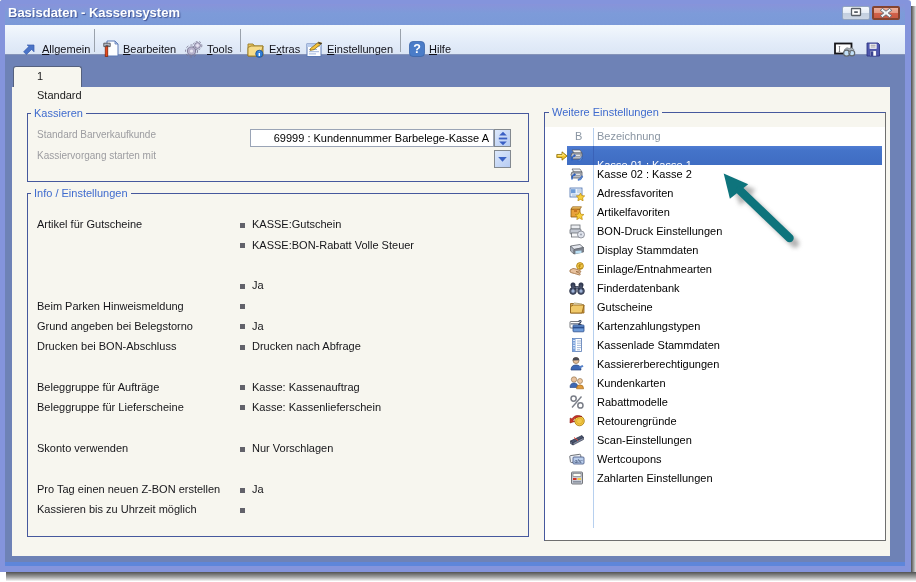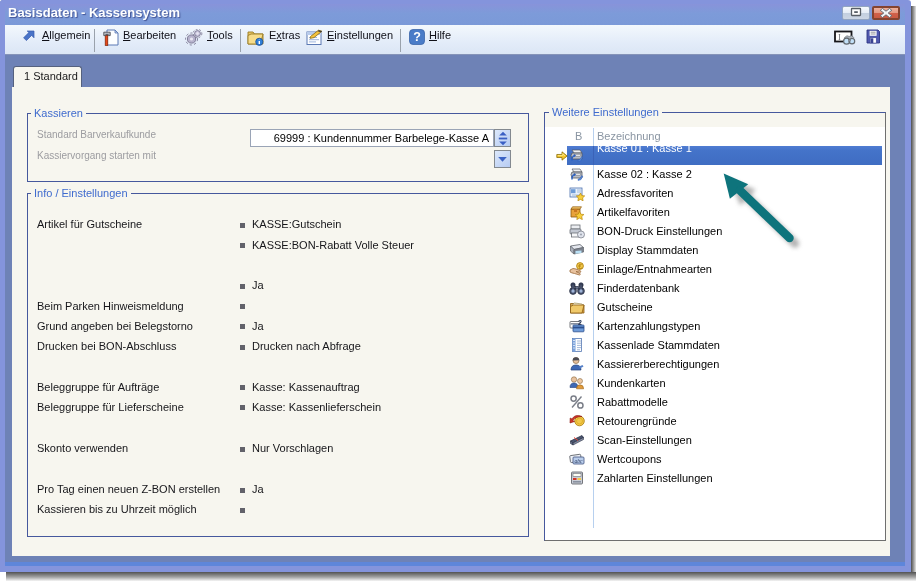--- a/index.html
+++ b/index.html
@@ -1,28 +1,28 @@
 <!DOCTYPE html>
 <html><head><meta charset="utf-8"><style>
 html,body{margin:0;padding:0;width:916px;height:582px;background:#fff;overflow:hidden}
 *{box-sizing:border-box}
 body{font-family:"Liberation Sans",sans-serif}
 .ab{position:absolute}
 #win{position:absolute;left:0;top:0;width:842px;height:572px;background:#6e82b6;border-radius:3px 3px 0 0}
 #frame{position:absolute;left:0;top:0;width:911px;height:572px;border:4px solid #8494dc;border-left-width:5px;border-right-width:6px;border-bottom-width:6px;border-radius:3px 3px 0 0;z-index:30;pointer-events:none}
 #tbar{position:absolute;left:4px;top:4px;width:901px;height:21px;background:linear-gradient(180deg,#8893da,#7d9bd9 45%,#7b99d8);color:#fff;font-size:13px;font-weight:bold;line-height:18px;padding-left:4px;text-shadow:1px 1px 1px rgba(60,75,140,.9)}
 #toolbar{position:absolute;left:5px;top:25px;width:900px;height:30px;background:linear-gradient(180deg,#f3f8fd,#e3ecf9 60%,#dbe6f5);border-bottom:1px solid #8593b8}
-.mi{position:absolute;top:29px;height:22px;display:flex;align-items:flex-start;font-size:11px;color:#101018;white-space:nowrap}
+.mi{position:absolute;top:38px;height:22px;display:flex;align-items:center;font-size:11px;color:#101018;white-space:nowrap}
 .mi svg{margin-right:4px}
 .msep{position:absolute;top:29px;width:1px;height:23px;background:#9aa2ac}
 .u{text-decoration:underline}
 #tabstrip{position:absolute;left:5px;top:55px;width:900px;height:511px;background:#6e82b6}
 #blueline{position:absolute;left:5px;top:562px;width:900px;height:4px;background:#5e86da}
 #content{position:absolute;left:12px;top:87px;width:878px;height:469px;background:#f7f6ef}
-#tab{position:absolute;left:13px;top:66px;width:69px;height:21px;background:#f7f6ef;border:1px solid #55617e;border-bottom:none;border-radius:3px 3px 0 0;font-size:11px;line-height:19px;padding-left:10px;color:#1a1a1a;z-index:5}
+#tab{position:absolute;left:13px;top:66px;width:69px;height:21px;background:#f7f6ef;border:1px solid #55617e;border-bottom:none;border-radius:3px 3px 0 0;font-size:11px;line-height:19px;padding-left:23px;color:#1a1a1a;z-index:5}
 .grp{position:absolute;border:1px solid #46589d}
 .glabel{position:absolute;font-size:11px;line-height:11px;color:#3f6bce;background:#f7f6ef;padding:0 3px;z-index:6}
 .gray{color:#9c9ca0;font-size:10px;position:absolute;white-space:nowrap}
 .lbl{color:#16161a;font-size:11px;position:absolute;white-space:nowrap}
 .blt{position:absolute;width:5px;height:5px;background:#62626a;left:240px}
 #f1{position:absolute;left:250px;top:129px;width:244px;height:18px;background:#fff;border:1px solid #9aa4b6;font-size:11px;line-height:16px;text-align:right;padding-right:4px;color:#000}
 #f2{position:absolute;left:250px;top:150px;width:244px;height:18px;background:#fff;border:1px solid #9aa4b6;font-size:11px;line-height:16px;padding-left:4px;color:#000}
 .btnb{position:absolute;left:494px;width:17px;height:18px;border:1px solid #83898f;background:linear-gradient(135deg,#dce8fb,#b6cbf2);display:flex;align-items:center;justify-content:center}
 #listw{position:absolute;left:545px;top:127px;width:340px;height:413px;background:#fff}
 .hdr{position:absolute;top:130px;font-size:11px;color:#8a95a2}
@@ -193,21 +193,21 @@
 <div class="hdr" style="left:575px">B</div>
 <div class="hdr" style="left:597px">Bezeichnung</div>
 <div class="licon" style="top:147px"><svg width="16" height="16" viewBox="0 0 16 16">
         <path d="M3 3 h8 l2 3 H5 Z" fill="#f0f1f4" stroke="#55585e" stroke-width="0.7"></path>
         <path d="M5 6 h8 v6 H3 l-1-3.5 L3 6 Z" fill="#b9bec9" stroke="#55585e" stroke-width="0.8"></path>
         <rect x="5.5" y="7.2" width="6" height="2" fill="#e8eaef" stroke="#6b6f76" stroke-width="0.5"></rect>
         <path d="M3.2 13.6 a4 4 0 0 1 2.5-5.2" fill="none" stroke="#2b5fc0" stroke-width="1.5"></path>
         <path d="M4.6 7.6 l2.6 0.4 -1.8 2.2 Z" fill="#2b5fc0"></path>
         <path d="M9 13.2 a4 4 0 0 0 3.4-3.4 l1.4 0.4 -2 3.6 -2.8 0.6 Z" fill="#5b8ad0" stroke="#2b5fc0" stroke-width="0.5"></path>
       </svg></div>
-<div class="lrow" style="top:142px;color:#fff">Kasse 01 : Kasse 1</div>
+<div class="lrow" style="top:159px;color:#fff">Kasse 01 : Kasse 1</div>
 <div class="licon" style="top:166px"><svg width="16" height="16" viewBox="0 0 16 16">
         <path d="M3 3 h8 l2 3 H5 Z" fill="#f0f1f4" stroke="#55585e" stroke-width="0.7"></path>
         <path d="M5 6 h8 v6 H3 l-1-3.5 L3 6 Z" fill="#b9bec9" stroke="#55585e" stroke-width="0.8"></path>
         <rect x="5.5" y="7.2" width="6" height="2" fill="#e8eaef" stroke="#6b6f76" stroke-width="0.5"></rect>
         <path d="M3.2 13.6 a4 4 0 0 1 2.5-5.2" fill="none" stroke="#2b5fc0" stroke-width="1.5"></path>
         <path d="M4.6 7.6 l2.6 0.4 -1.8 2.2 Z" fill="#2b5fc0"></path>
         <path d="M9 13.2 a4 4 0 0 0 3.4-3.4 l1.4 0.4 -2 3.6 -2.8 0.6 Z" fill="#5b8ad0" stroke="#2b5fc0" stroke-width="0.5"></path>
       </svg></div>
 <div class="lrow" style="top:168px;color:#000">Kasse 02 : Kasse 2</div>
 <div class="licon" style="top:185px"><svg width="16" height="16" viewBox="0 0 16 16">

